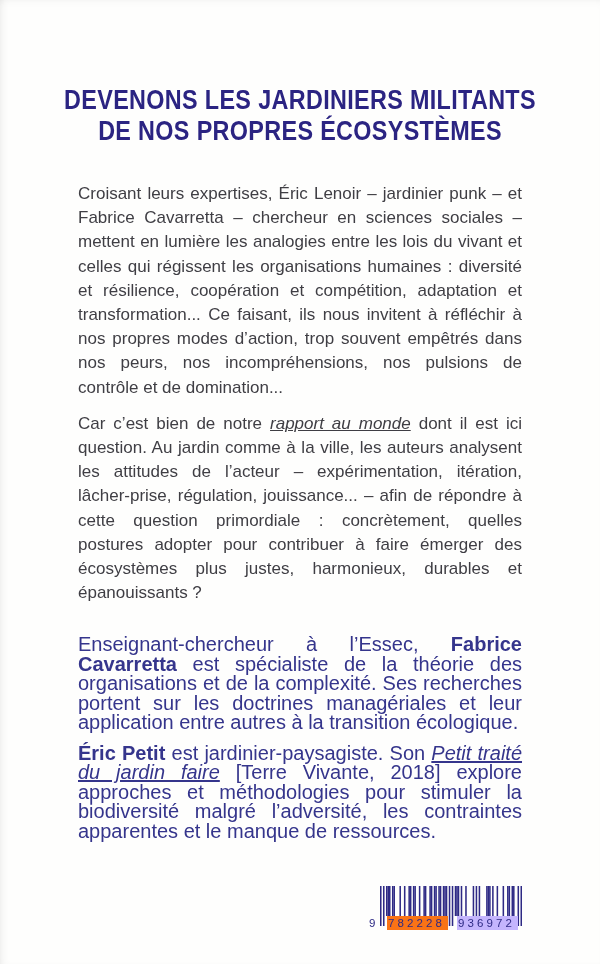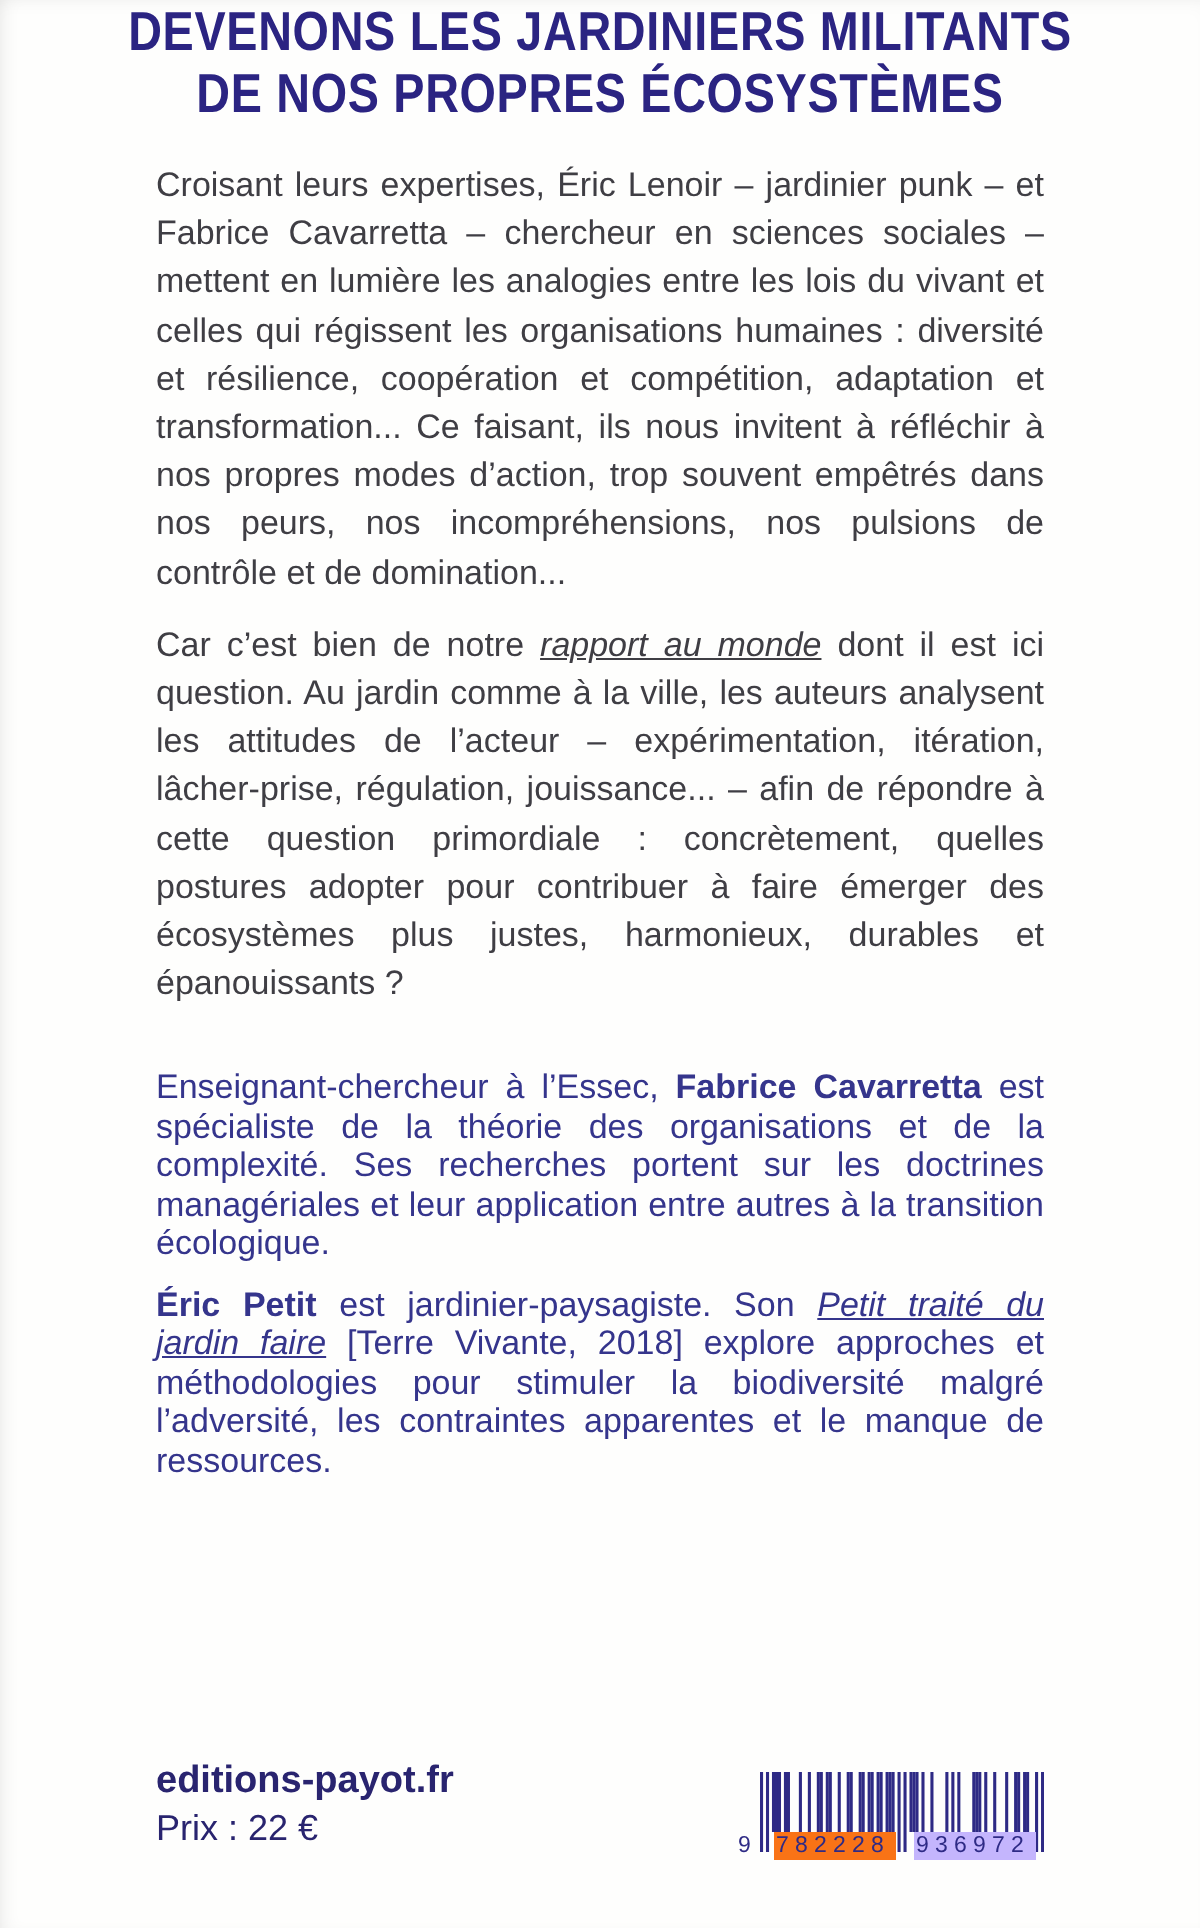--- a/index.html
+++ b/index.html
@@ -12,45 +12,45 @@
   html,body{margin:0;padding:0;background:#e8e8e8;}
   .cover{
     position:relative;
     width:600px;height:964px;
     margin:0 auto;
     background:#fefefd;
     box-shadow:inset 6px 0 10px -6px rgba(0,0,0,.10), inset 0 6px 10px -6px rgba(0,0,0,.05);
     font-family:"Liberation Sans", sans-serif;
     overflow:hidden;
   }
-  .title{margin:0;}
+  .title{margin:0;padding-top:84px;}
   .tline{
     display:block;
     transform:scaleX(0.85);
     transform-origin:50% 50%;
     font-weight:700;
     font-size:27.5px;
     line-height:31px;
     text-align:center;
     letter-spacing:.4px;
     color:var(--navy);
     white-space:nowrap;
   }
   .synopsis{
-    margin:19px 78px 0;
+    margin:36px 78px 0;
     color:var(--body-gray);
     font-size:17px;
     line-height:24.2px;
     text-align:justify;
   }
   .synopsis p{margin:0 0 12px;}
   .bios{
     margin:30px 78px 0;
     color:var(--bio-blue);
-    font-size:17px;
+    font-size:20px;
     line-height:19.5px;
     text-align:justify;
   }
   .bios p{margin:0 0 11px;}
   .it{font-style:italic;text-decoration:underline;}
   .bd{font-weight:700;}
   .footer-left{
     position:absolute;left:78px;top:880px;
     color:var(--footer-navy);
   }
@@ -83,24 +83,20 @@
   <div class="synopsis">
       <p><span>Croisant leurs expertises, Éric Lenoir – jardinier punk – et Fabrice Cavarretta – chercheur en sciences sociales – mettent en lumière les analogies entre les lois du vivant et celles qui régissent les organisations humaines : diversité et résilience, coopération et compétition, adaptation et transformation... Ce faisant, ils nous invitent à réfléchir à nos propres modes d’action, trop souvent empêtrés dans nos peurs, nos incompréhensions, nos pulsions de contrôle et de domination...</span></p>
       <p><span>Car c’est bien de notre </span><span class="it">rapport au monde</span><span> dont il est ici question. Au jardin comme à la ville, les auteurs analysent les attitudes de l’acteur – expérimentation, itération, lâcher-prise, régulation, jouissance... – afin de répondre à cette question primordiale : concrètement, quelles postures adopter pour contribuer à faire émerger des écosystèmes plus justes, harmonieux, durables et épanouissants ?</span></p>
     </div>
 
   <div class="bios">
       <p><span>Enseignant-chercheur à l’Essec, </span><span class="bd">Fabrice Cavarretta</span><span> est spécialiste de la théorie des organisations et de la complexité. Ses recherches portent sur les doctrines managériales et leur application entre autres à la transition écologique.</span></p>
       <p><span class="bd">Éric Petit</span><span> est jardinier-paysagiste. Son </span><span class="it">Petit traité du jardin faire</span><span> [Terre Vivante, 2018] explore approches et méthodologies pour stimuler la biodiversité malgré l’adversité, les contraintes apparentes et le manque de ressources.</span></p>
     </div>
 
-  <div class="footer-left">
-    <span class="website">editions-payot.fr</span>
-    <span class="price">Prix : 22 €</span>
-  </div>
 
   <div class="barcode">
     <svg id="barcode-svg" width="142" height="46" viewBox="0 0 142 46">
         <rect x="0.00" y="0" width="1.54" height="40" fill="#2e2a85"></rect>
         <rect x="2.99" y="0" width="1.54" height="40" fill="#2e2a85"></rect>
         <rect x="5.98" y="0" width="1.54" height="30" fill="#2e2a85"></rect>
         <rect x="7.47" y="0" width="1.54" height="30" fill="#2e2a85"></rect>
         <rect x="8.97" y="0" width="1.54" height="30" fill="#2e2a85"></rect>
         <rect x="11.96" y="0" width="1.54" height="30" fill="#2e2a85"></rect>
         <rect x="13.45" y="0" width="1.54" height="30" fill="#2e2a85"></rect>

